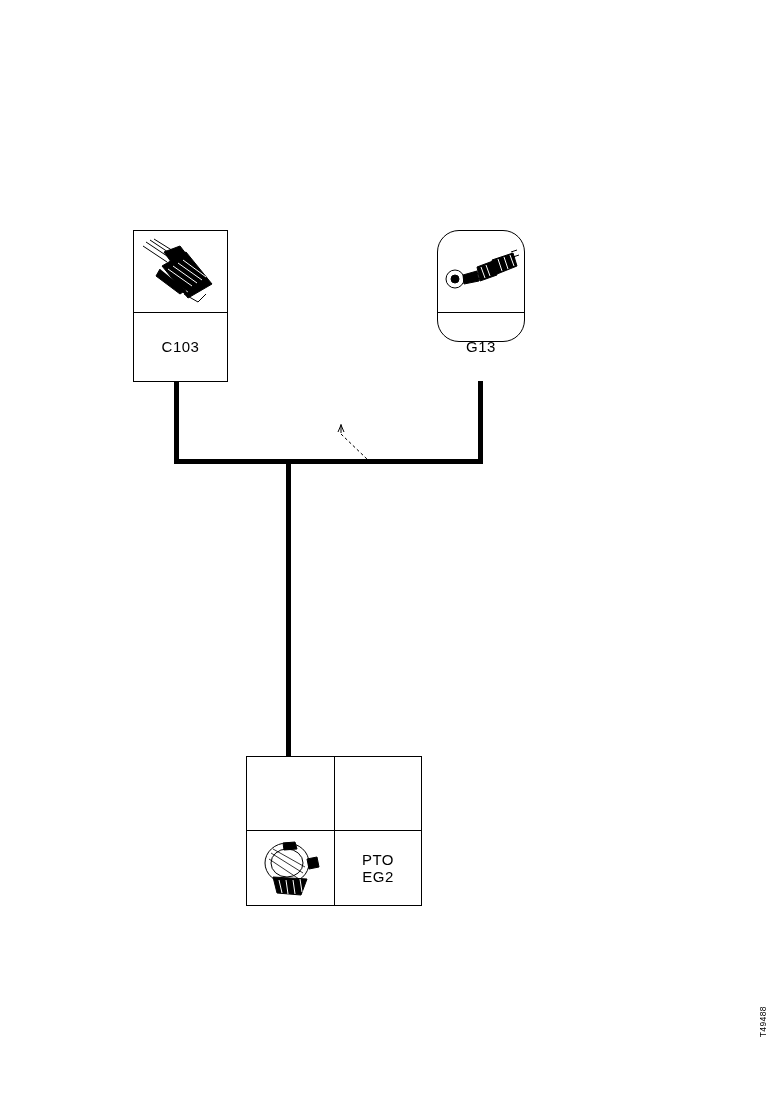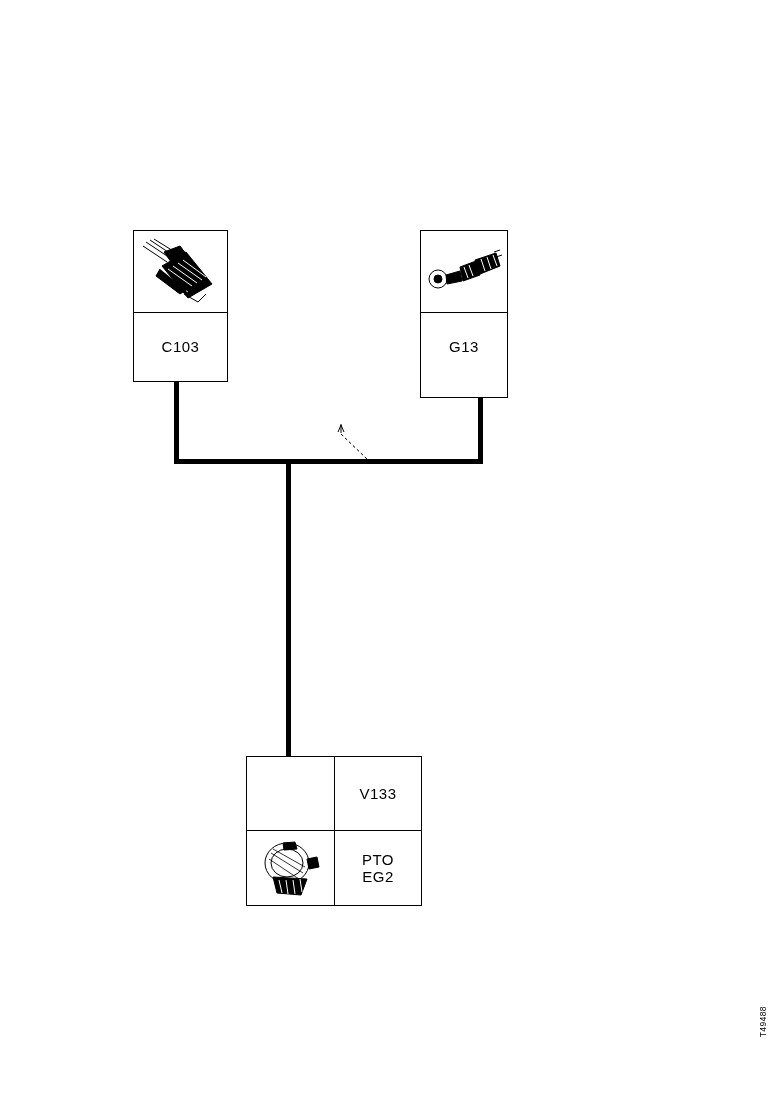--- a/index.html
+++ b/index.html
@@ -133,21 +133,21 @@
           </g>
         </svg>
       </div>
     </div>
 
     <div class="cell" style="left:0; top:81px; width:93px; height:69px;">
       <span class="cell-label">C103</span>
     </div>
   </div>
 
-  <div class="node" style="left:420px; top:230px; width:88px; height:168px;">
+  <div class="node" style="left:437px; top:230px; width:88px; height:112px;border-radius:22px;">
     <div class="hline-inner" style="top:81px;"></div>
 
     <div class="cell" style="left:0; top:0; width:86px; height:81px;">
       <div class="art" style="left:5px; top:18px; width:76px; height:48px;">
         <svg width="76" height="48" viewBox="0 0 76 48">
           <g stroke="#000" stroke-width="1" fill="none">
 
             <ellipse cx="12" cy="30" rx="9" ry="9"></ellipse>
             <ellipse cx="12" cy="30" rx="4" ry="4" fill="#000"></ellipse>
 
@@ -172,23 +172,20 @@
     <div class="cell" style="left:0; top:81px; width:86px; height:69px;">
       <span class="cell-label">G13</span>
     </div>
   </div>
 
   <div class="node" style="left:246px; top:756px; width:176px; height:150px;">
     <div class="hline-inner" style="top:73px;"></div>
     <div class="vline-inner" style="left:87px;"></div>
 
 
-    <div class="cell" style="left:88px; top:0; width:86px; height:73px;">
-      <span class="cell-label">V133</span>
-    </div>
 
     <div class="cell" style="left:0; top:74px; width:87px; height:74px;">
       <div class="art" style="left:10px; top:6px; width:68px; height:62px;">
         <svg width="68" height="62" viewBox="0 0 68 62">
           <g stroke="#000" stroke-width="1" fill="none">
 
             <ellipse cx="30" cy="26" rx="22" ry="20" fill="#fff"></ellipse>
             <ellipse cx="30" cy="26" rx="16" ry="14" fill="#fff"></ellipse>
             <path d="M14 16 L46 36" stroke="#000" stroke-width="0.8"></path>
             <path d="M16 12 L48 30" stroke="#000" stroke-width="0.8"></path>

